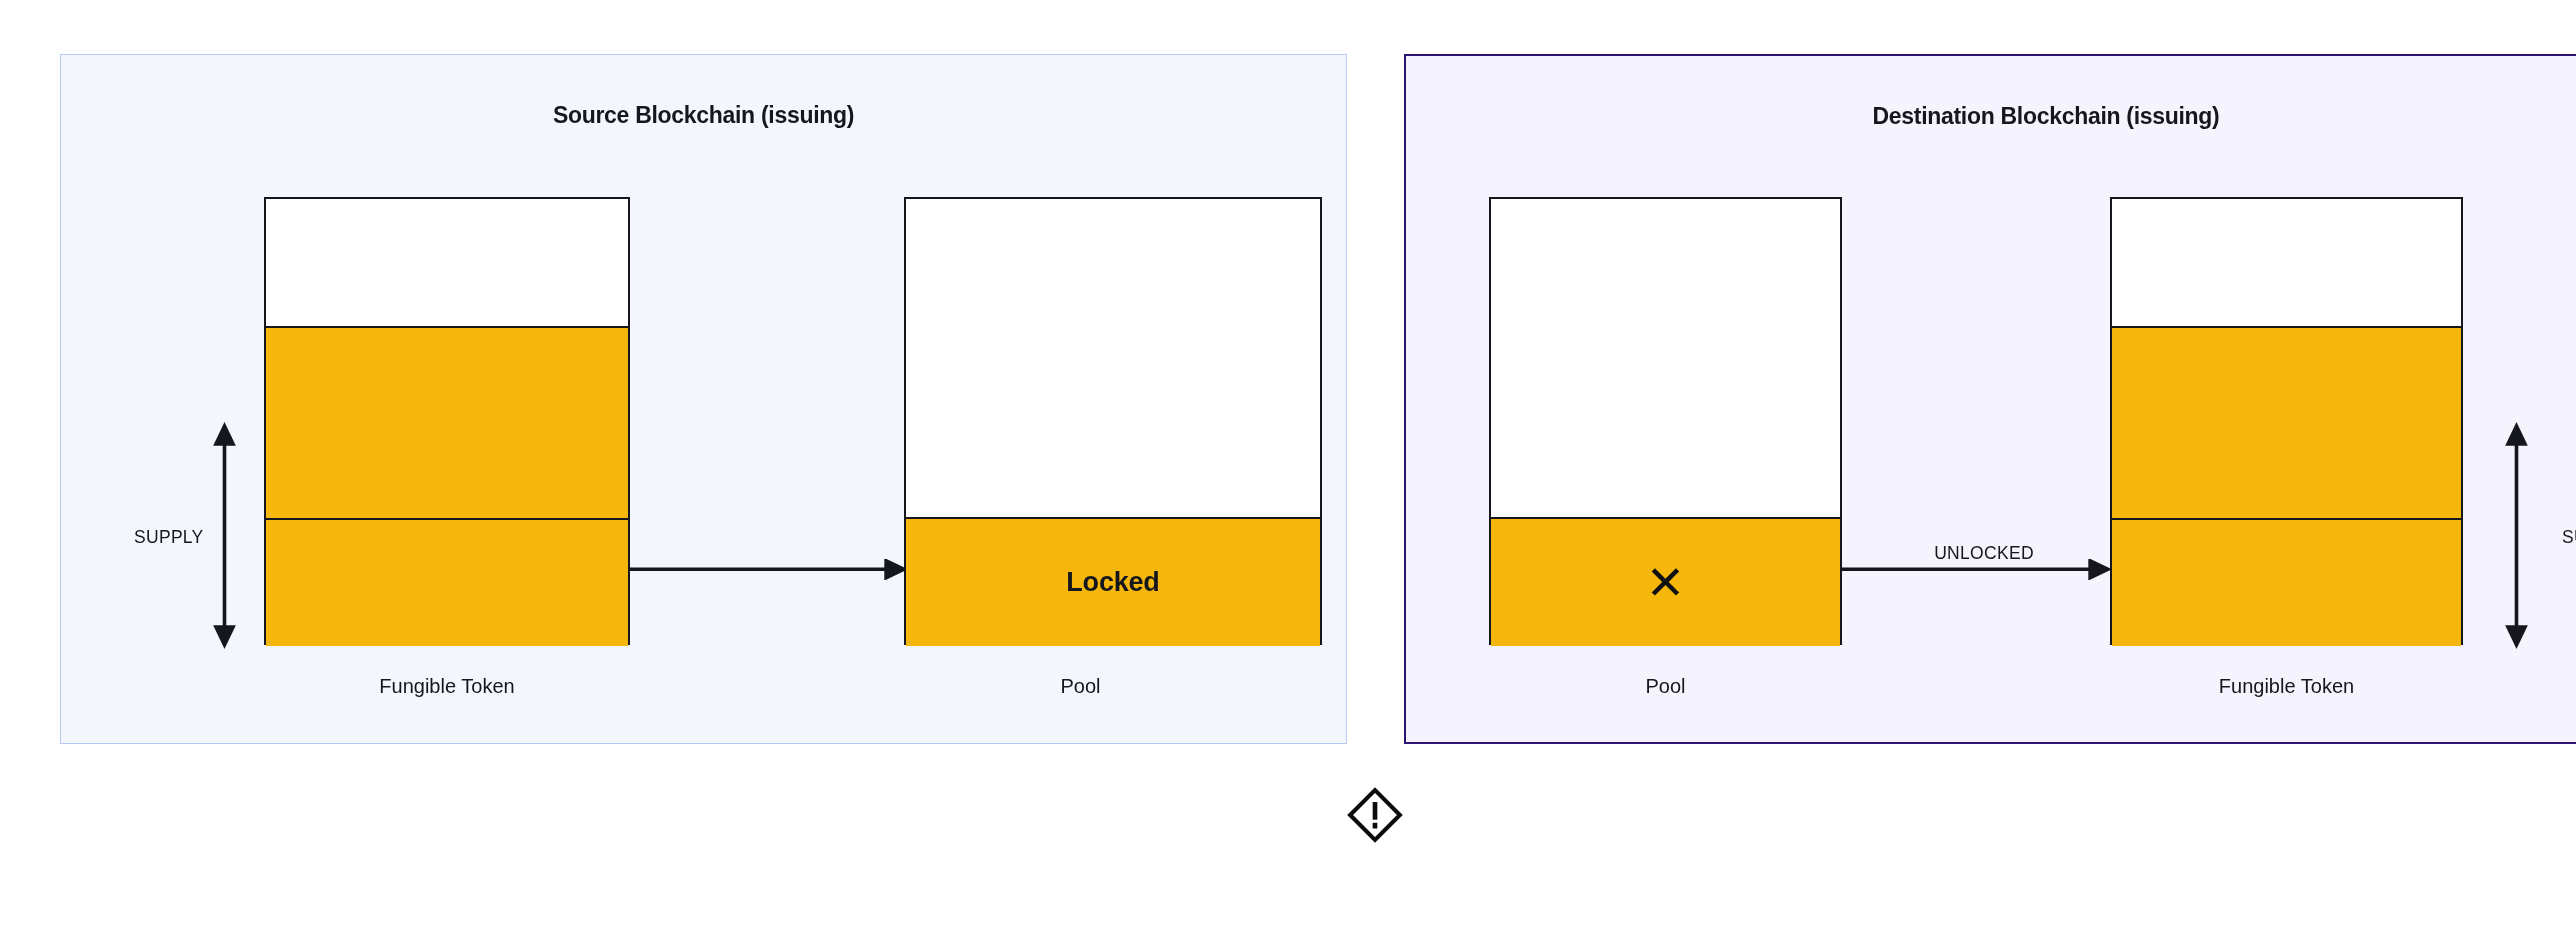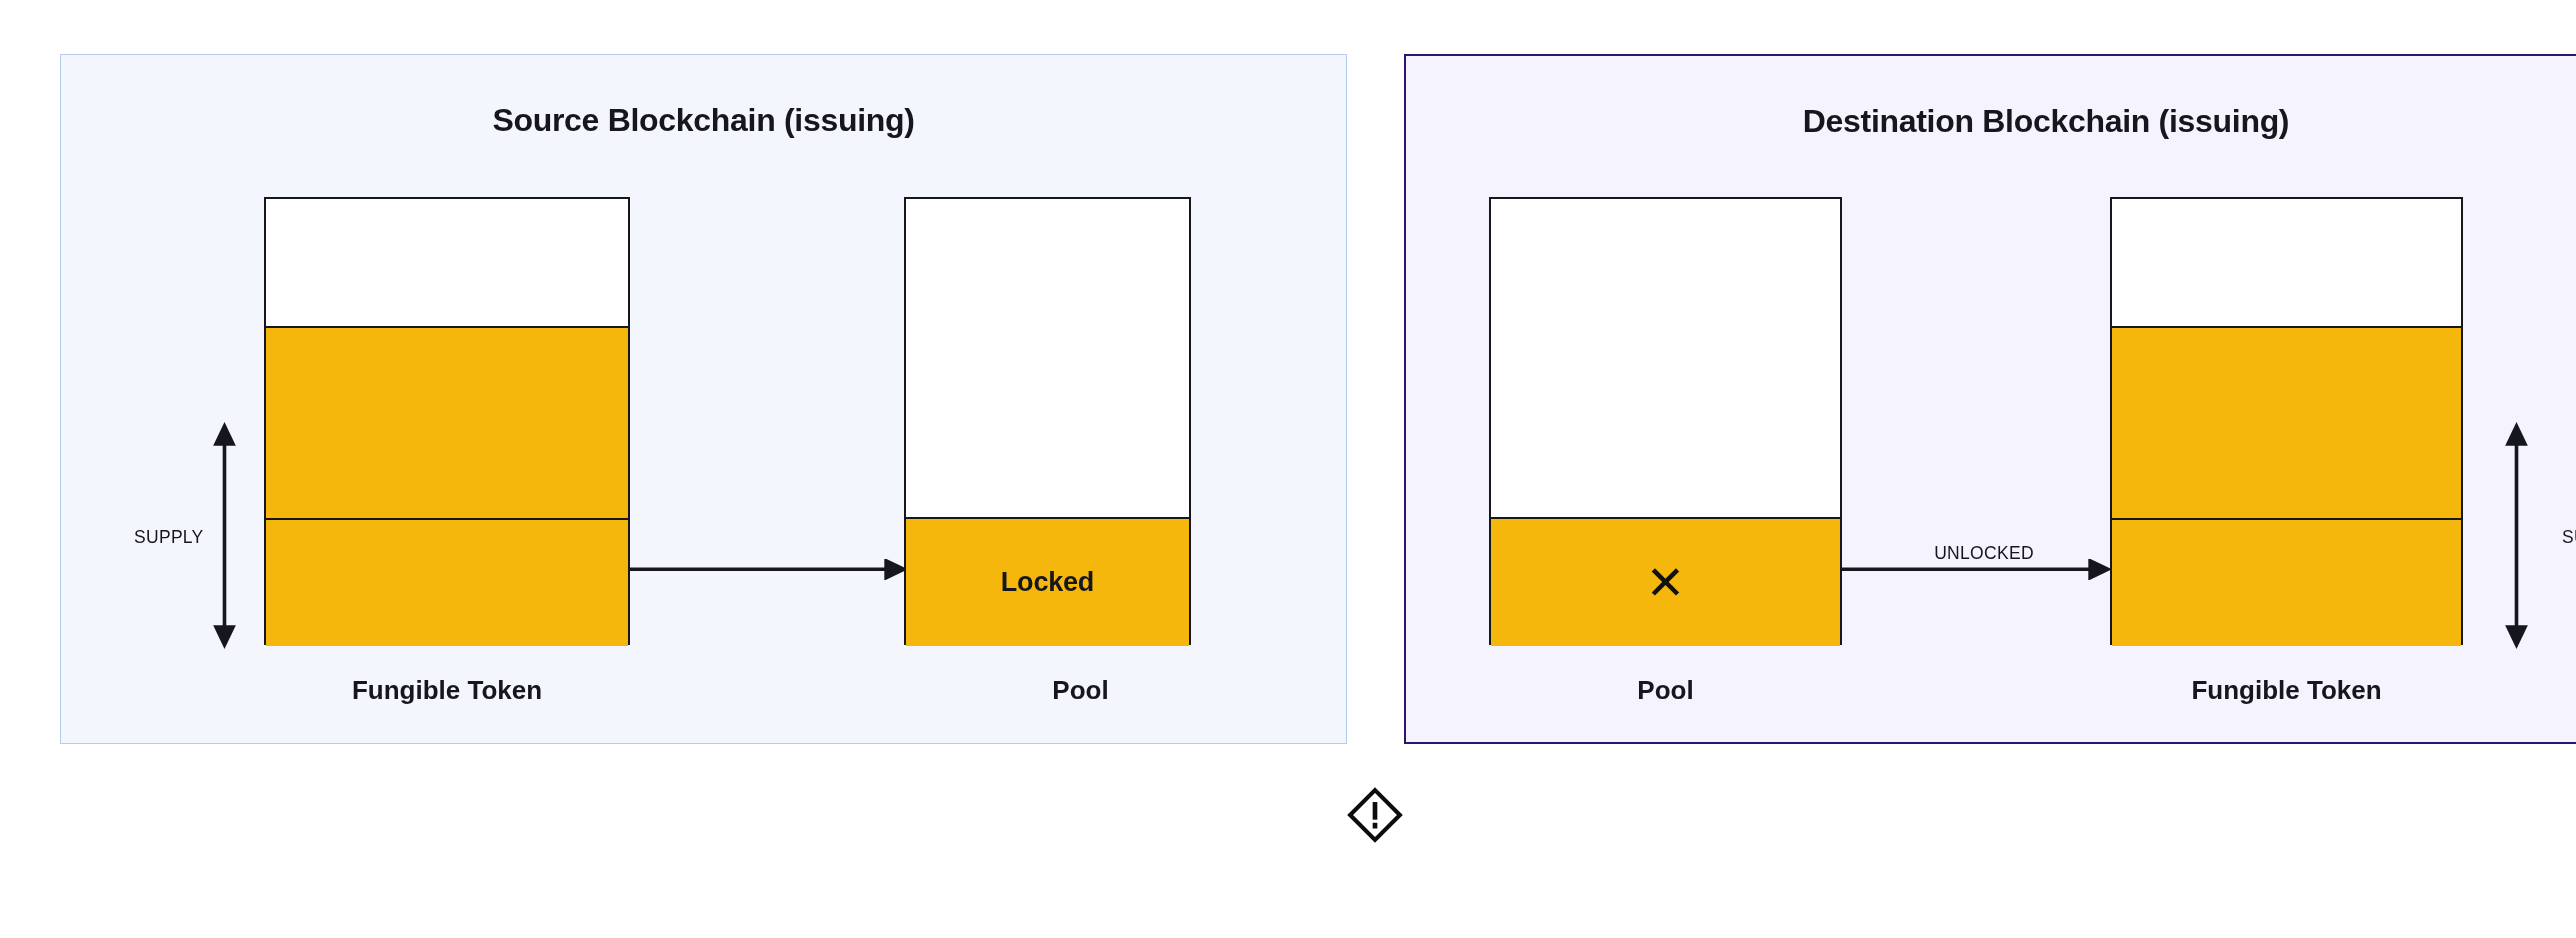--- a/index.html
+++ b/index.html
@@ -44,21 +44,21 @@
     background: #f5f3fd;
     border: 2.6px solid #2d1472;
   }
 
   .panel-title {
     position: absolute;
     left: 0;
     right: 0;
     top: 47px;
     text-align: center;
-    font-size: 32px;
+    font-size: 23px;
     font-weight: 700;
     color: #16161d;
     letter-spacing: -0.3px;
     white-space: nowrap;
   }
 
   
   .bar {
     position: absolute;
     box-sizing: border-box;
@@ -89,21 +89,21 @@
     height: 192px;
   }
   .bar-src-token .seg-lower {
     top: 319px;   
     bottom: -2.6px;
   }
 
   
   .bar-src-pool {
     left: 904px;
-    width: 287px;
+    width: 418px;
     text-align: right;
   }
   .bar-src-pool .seg-locked {
     top: 318px;
     bottom: -2.6px;
   }
 
   
   .bar-dst-pool {
     left: 1489px;
@@ -140,22 +140,22 @@
     color: #111111;
     line-height: 1;
     font-family: "DejaVu Sans", sans-serif;
   }
 
   
   .bar-caption {
     position: absolute;
     top: 675px;
     text-align: center;
-    font-size: 26px;
-    font-weight: 700;
+    font-size: 20px;
+    font-weight: 400;
     color: #16161d;
     white-space: nowrap;
   }
   .cap-src-token  { left: 264px;  width: 366px; }
   .cap-src-pool   { left: 904px; width: 353px; }
   .cap-dst-pool   { left: 1489px; width: 353px; }
   .cap-dst-token  { left: 2110px; width: 353px; }
 
   
   .supply-arrow {

